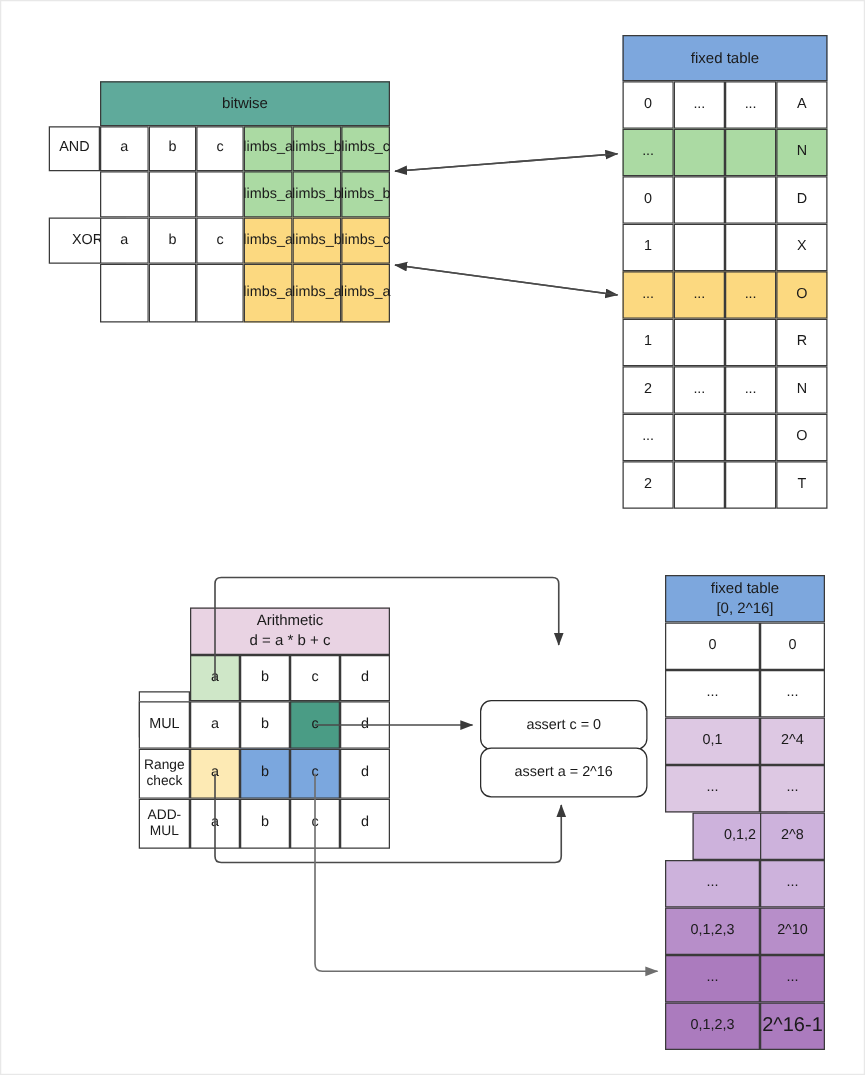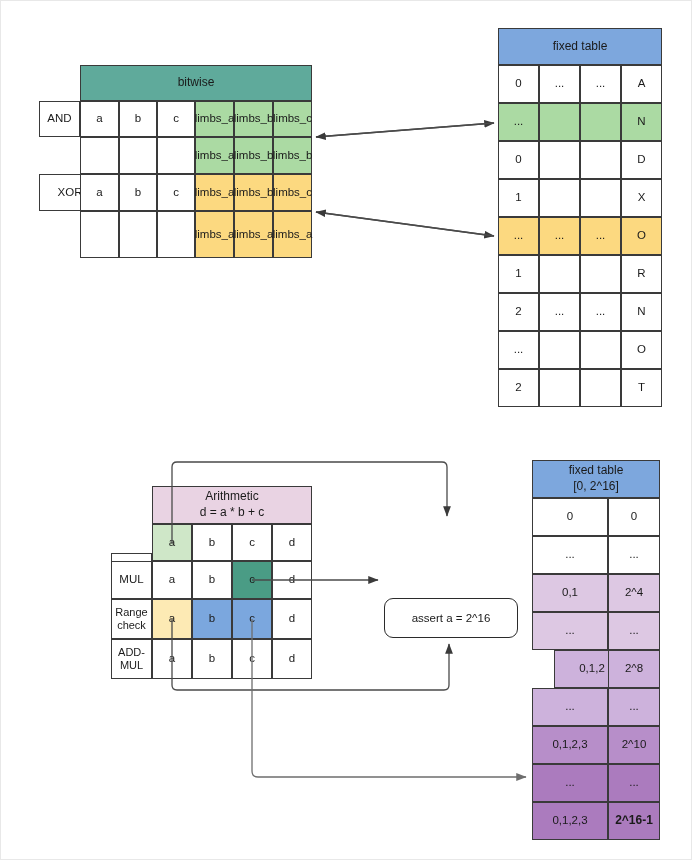--- a/index.html
+++ b/index.html
@@ -23,21 +23,21 @@
     box-sizing:border-box;
     border:1px solid #3a3a3a;
     display:flex;align-items:center;justify-content:center;
     font-size:11.5px;
     line-height:1.15;
     text-align:center;
     background:#ffffff;
     white-space:nowrap;
   }
   .cell.hdr{font-size:12px;}
-  .cell.small{font-size:12px;font-weight:bold;}
+  .cell.small{font-size:16px;}
   .cell.clip{overflow:visible;}
   .cell.multiline{white-space:normal;font-size:11px;}
 
   
   .f-teal{background:#5faa9b;}
   .f-green{background:#abdaa3;}
   .f-green-light{background:#cfe7c8;}
   .f-green-dark{background:#4a9c85;}
   .f-amber{background:#fcd980;}
   .f-amber-light{background:#fdeab4;}
@@ -167,20 +167,23 @@
     <div class="cell f-blue" style="left:231px;top:598px;width:40px;height:40px;">c</div>
     <div class="cell f-white" style="left:271px;top:598px;width:40px;height:40px;">d</div>
 
     <div class="cell multiline f-white" style="left:110px;top:638px;width:41px;height:40px;">ADD-MUL</div>
     <div class="cell f-white" style="left:151px;top:638px;width:40px;height:40px;">a</div>
     <div class="cell f-white" style="left:191px;top:638px;width:40px;height:40px;">b</div>
     <div class="cell f-white" style="left:231px;top:638px;width:40px;height:40px;">c</div>
     <div class="cell f-white" style="left:271px;top:638px;width:40px;height:40px;">d</div>
   </div>
 
+  <div class="abs" style="left:383px;top:559px;width:134px;height:40px;border:1px solid #2b2b2b;border-radius:9px;background:#fff;display:flex;align-items:center;justify-content:center;font-size:11.5px;">
+    <span>assert c = 0</span>
+  </div>
   <div class="abs" style="left:383px;top:597px;width:134px;height:40px;border:1px solid #2b2b2b;border-radius:9px;background:#fff;display:flex;align-items:center;justify-content:center;font-size:11.5px;">
     <span>assert a = 2^16</span>
   </div>
 
   <div class="abs">
     <div class="cell hdr f-bluehdr" style="left:531px;top:459px;width:128px;height:38px;flex-direction:column;line-height:1.3;">
       <span>fixed table</span>
       <span>[0, 2^16]</span>
     </div>
 

